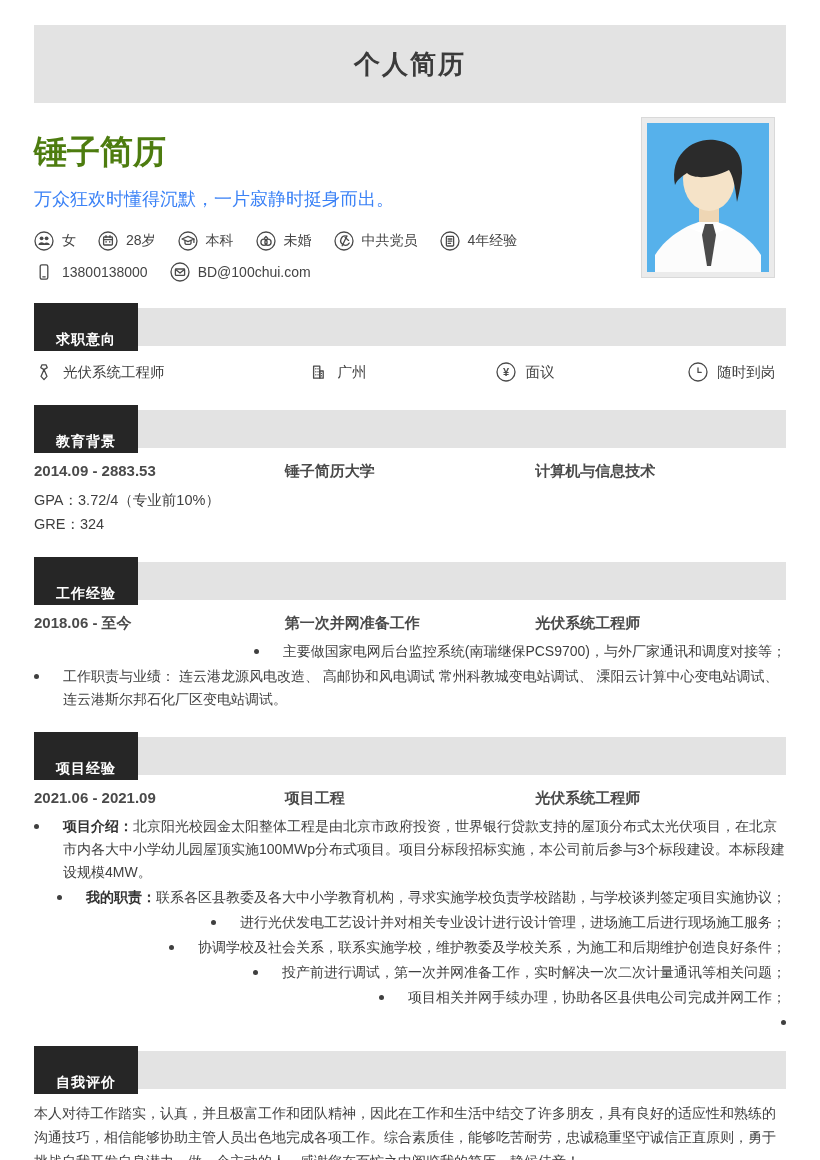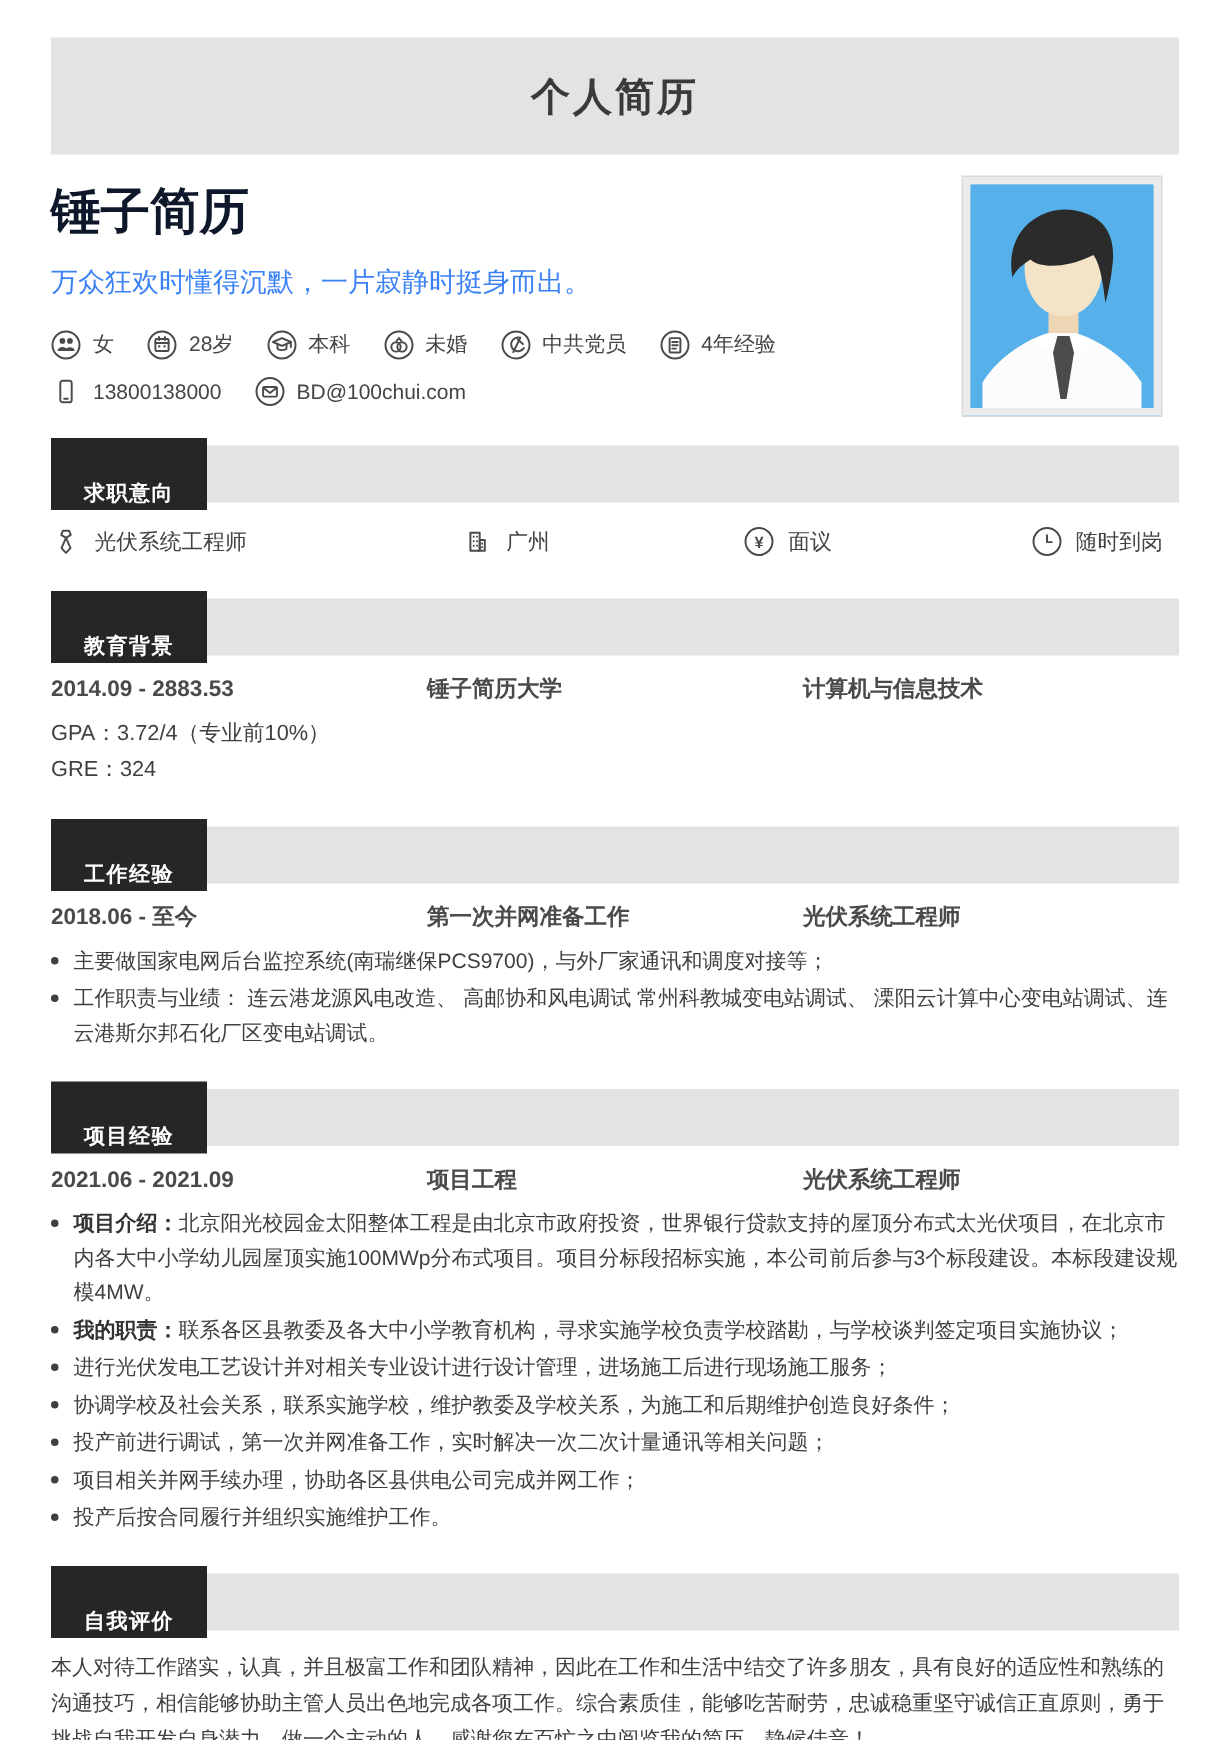--- a/index.html
+++ b/index.html
@@ -11,21 +11,21 @@
   }
   .page{ width:688px; height:1160px; position:relative; padding-top:25px; }
   .content{ width:752px; margin-left:34px; }
 
   
   .title-panel{ height:78px; background:#e3e3e3; display:flex; align-items:center; justify-content:center; }
   .title-panel h1{ font-size:26px; font-weight:bold; color:#3a3a3a; letter-spacing:2px; }
 
   
   .header{ position:relative; }
-  .name{ margin-top:19px; font-size:33px; line-height:38px; font-weight:600; color:#0f172a; }
+  .name{ margin-top:30px; font-size:33px; line-height:38px; font-weight:600; color:#4d7c0f; }
   .tagline{ margin-top:16px; font-size:18px; color:#3b82f6; }
   .info{ margin-top:20px; display:flex; flex-wrap:wrap; column-gap:22px; row-gap:11px; width:600px; }
   .ifield{ display:flex; align-items:center; gap:8px; height:20px; }
   .ifield .ico{ width:20px; height:20px; flex:0 0 20px; }
   .ifield .ico svg{ display:block; }
   .ilabel{ font-size:14px; color:#444; }
 
   
   .photo{
     position:absolute; left:642px; top:118px; width:132px; height:159px;
@@ -49,21 +49,21 @@
 
   
   .row3{ margin-top:12px; display:grid; grid-template-columns:1fr 1fr 1fr; }
   .row3 .cell{ font-size:15px; font-weight:bold; color:#4a4a4a; line-height:22px; }
 
   .edu-lines{ margin-top:6px; }
   .edu-lines div{ font-size:14.5px; line-height:24px; color:#3f3f3f; }
 
   
   .bullets{ margin-top:6px; }
-  .bullet{ display:flex; gap:10px; margin-top:2px; }
+  .bullet{ display:flex; gap:24px; margin-top:2px;justify-content:flex-end; }
   .dot{ flex:0 0 5px; width:5px; height:5px; border-radius:50%; background:#3f3f3f; margin-top:9px; }
   .btext{ font-size:14px; line-height:23px; color:#3f3f3f; }
   .btext .lead{ font-weight:bold; color:#333; }
 
   .para{ margin-top:12px; font-size:14px; line-height:24px; color:#3f3f3f; }
 
   svg .st{ fill:none; stroke:#4a4a4a; stroke-width:1.3; stroke-linecap:round; stroke-linejoin:round; }
   svg .fl{ fill:#4a4a4a; stroke:none; }
 </style>
 </head>
@@ -284,21 +284,20 @@
       <div class="bullet">
         <span class="dot"></span>
         <p class="btext"><span class="lead"></span><span>投产前进行调试，第一次并网准备工作，实时解决一次二次计量通讯等相关问题；</span></p>
       </div>
       <div class="bullet">
         <span class="dot"></span>
         <p class="btext"><span class="lead"></span><span>项目相关并网手续办理，协助各区县供电公司完成并网工作；</span></p>
       </div>
       <div class="bullet">
         <span class="dot"></span>
-        <p class="btext"><span class="lead"></span><span>投产后按合同履行并组织实施维护工作。</span></p>
       </div>
     </div>
 
     <div class="sec">
       <div class="label">自我评价</div>
     </div>
     <p class="para">本人对待工作踏实，认真，并且极富工作和团队精神，因此在工作和生活中结交了许多朋友，具有良好的适应性和熟练的沟通技巧，相信能够协助主管人员出色地完成各项工作。综合素质佳，能够吃苦耐劳，忠诚稳重坚守诚信正直原则，勇于挑战自我开发自身潜力，做一个主动的人。感谢您在百忙之中阅览我的简历，静候佳音！</p>
 
   </div>
 

